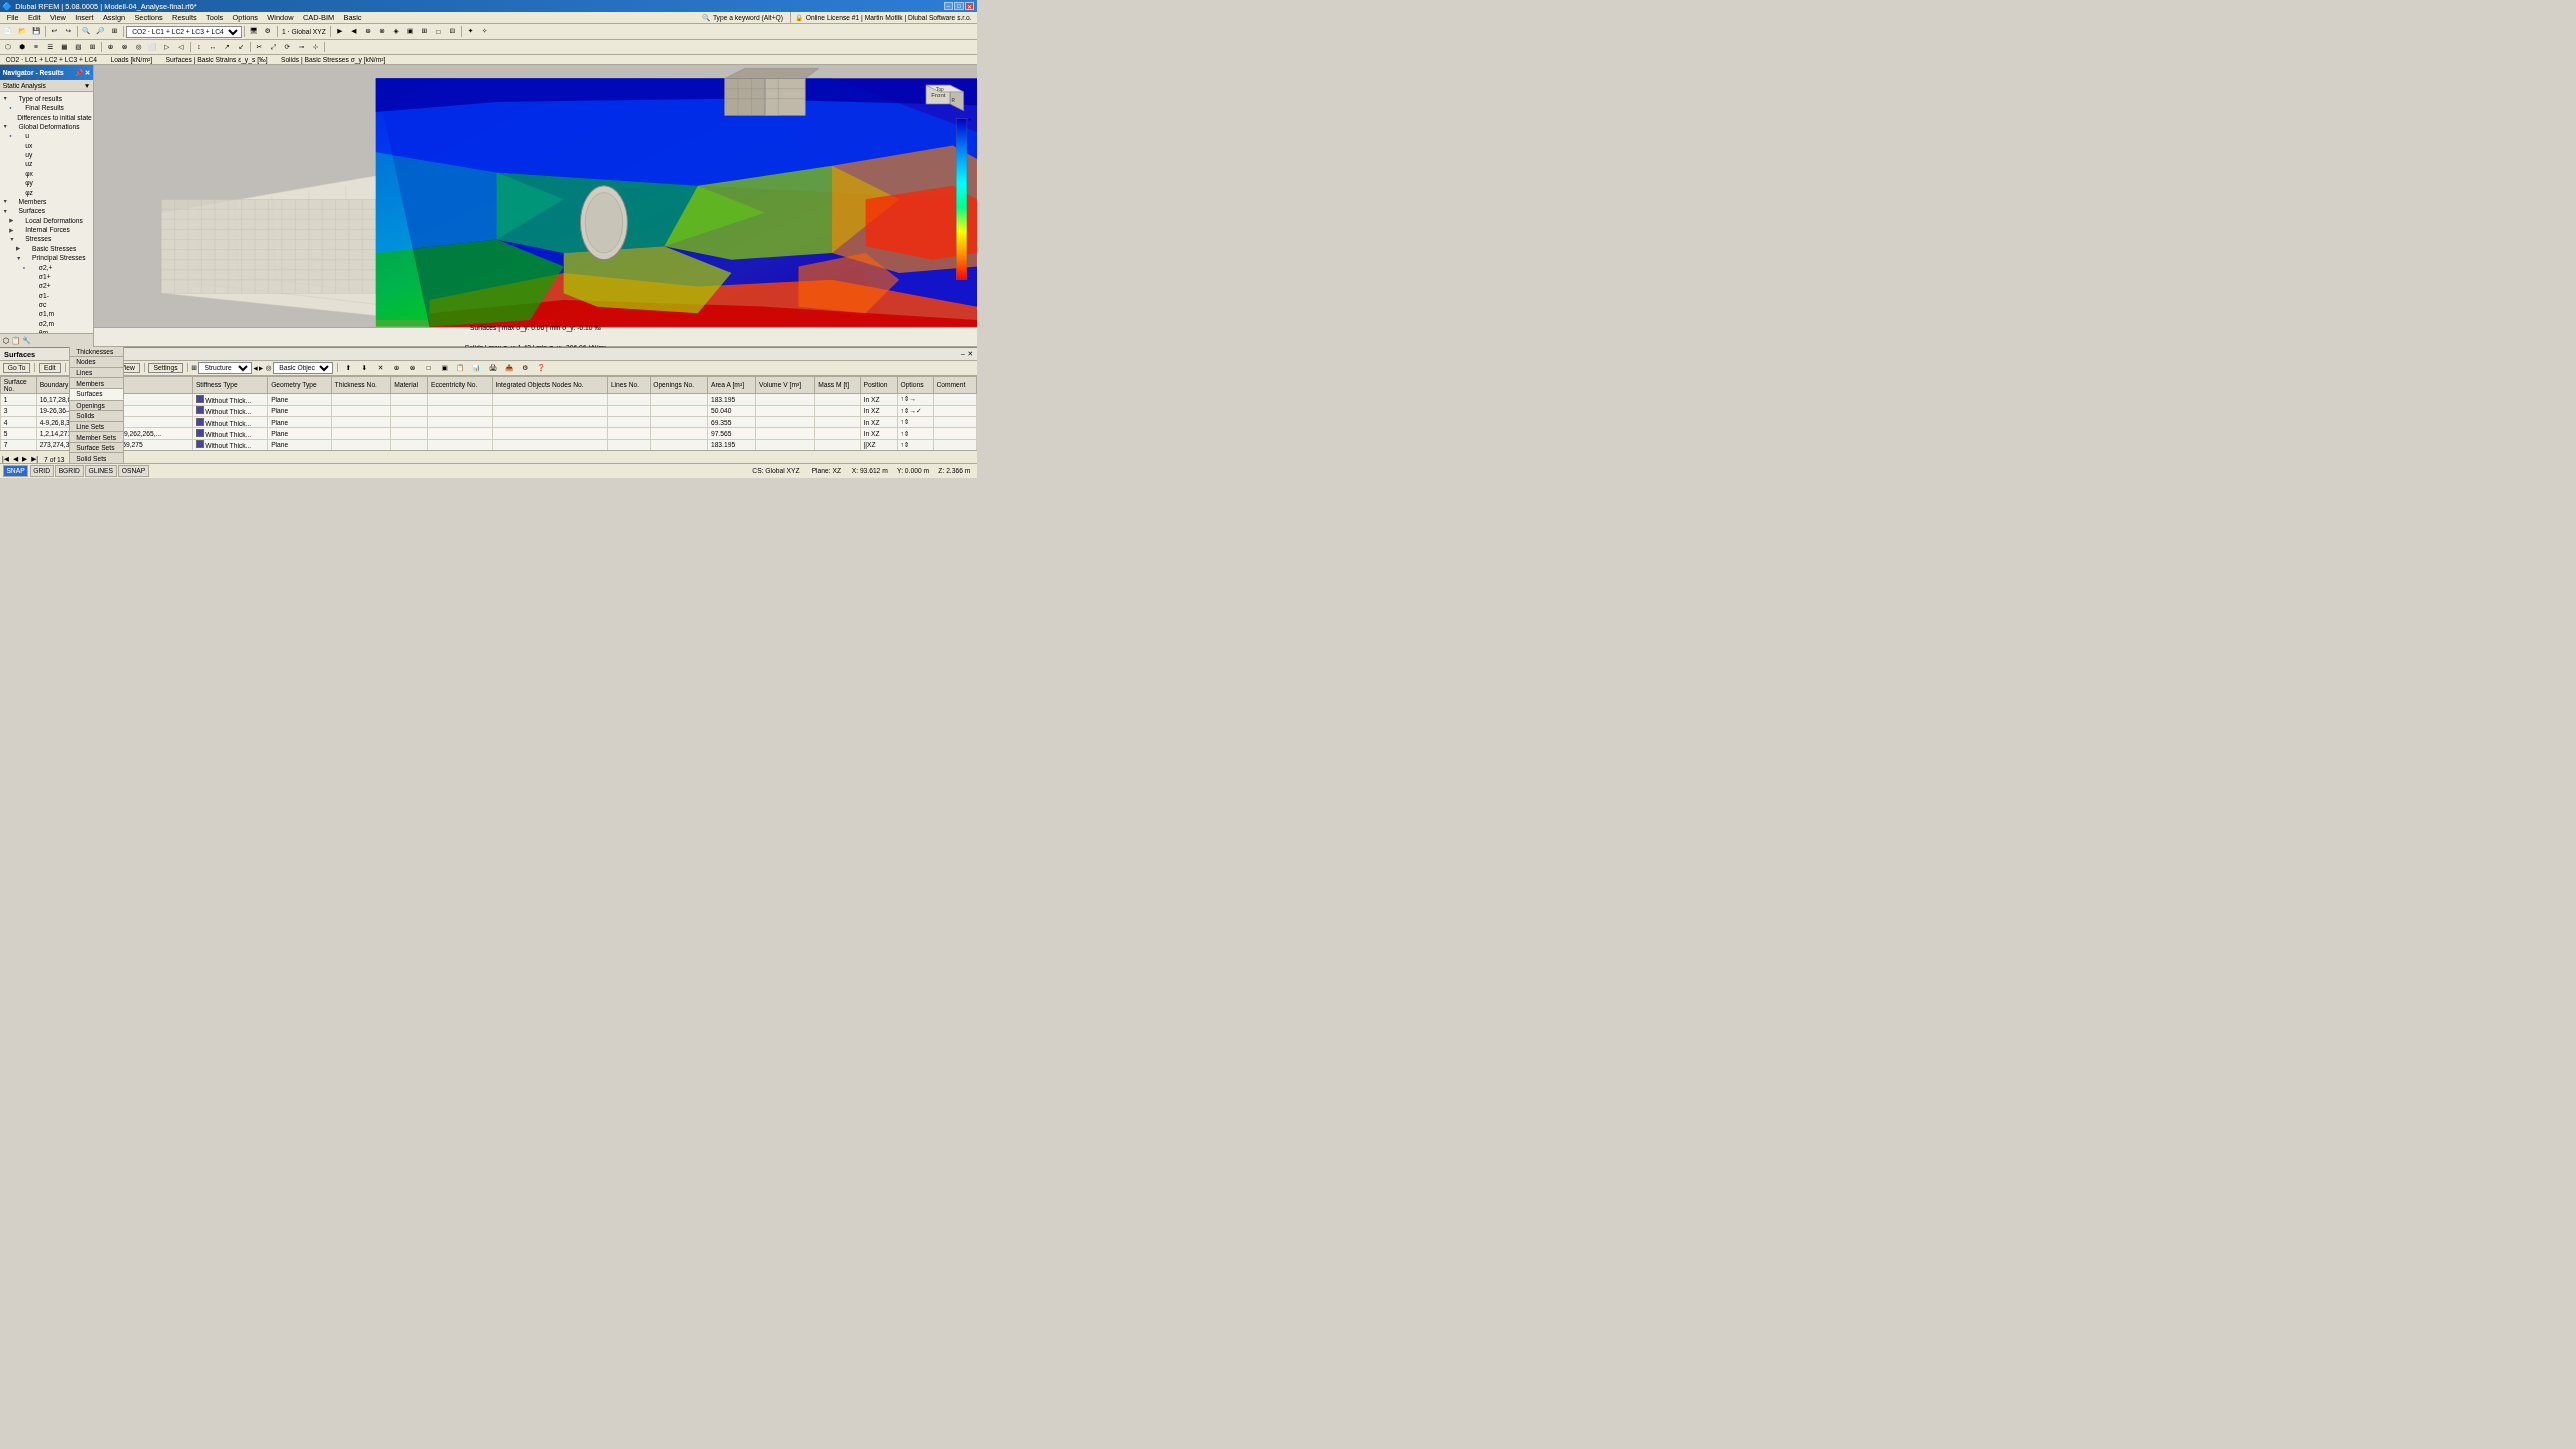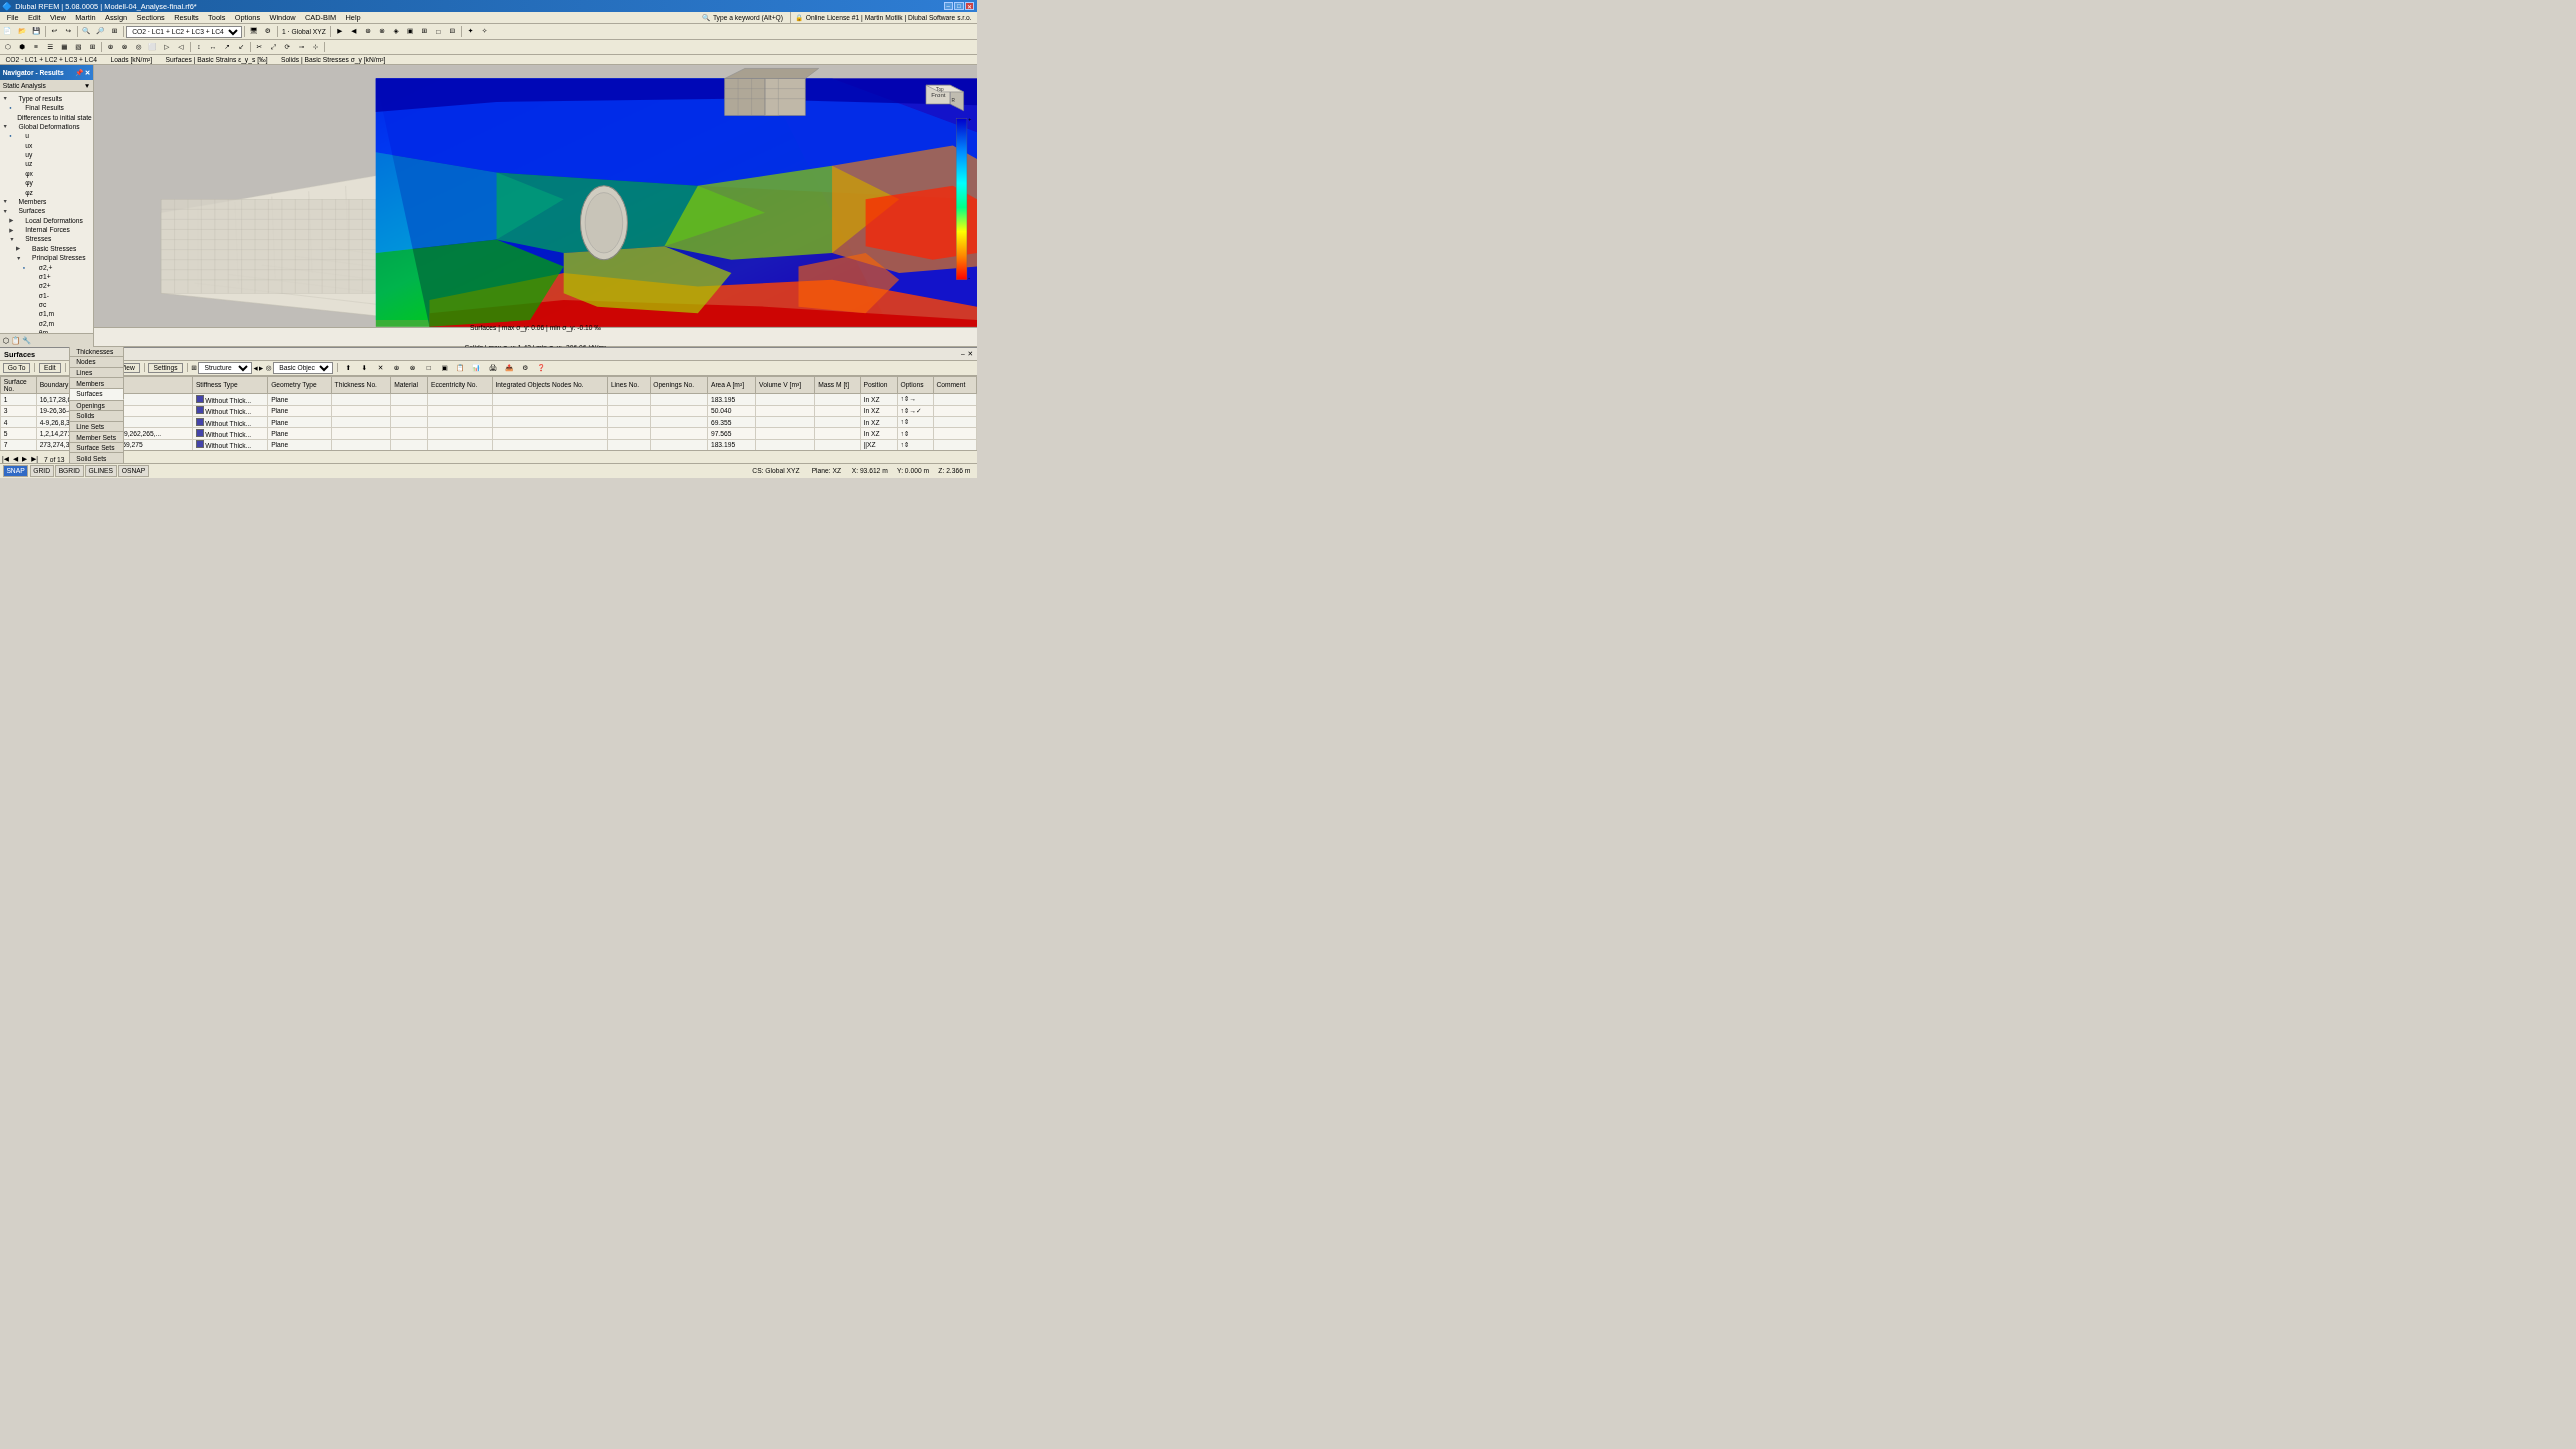--- a/index.html
+++ b/index.html
@@ -290,29 +290,29 @@
     <div class="win-btn">–</div>
     <div class="win-btn">□</div>
     <div class="win-btn" style="background:#cc4444;">✕</div>
   </div>
 </div>
 
 <div id="menu-bar">
   <span class="menu-item">File</span>
   <span class="menu-item">Edit</span>
   <span class="menu-item">View</span>
-  <span class="menu-item">Martin</span>
+  <span class="menu-item">Insert</span>
   <span class="menu-item">Assign</span>
   <span class="menu-item">Sections</span>
   <span class="menu-item">Results</span>
   <span class="menu-item">Tools</span>
   <span class="menu-item">Options</span>
   <span class="menu-item">Window</span>
   <span class="menu-item">CAD-BIM</span>
-  <span class="menu-item">Help</span>
+  <span class="menu-item">Basic</span>
   <div style="flex:1;"></div>
   <span style="font-size:6.7px; padding: 0 4px;">🔍 Type a keyword (Alt+Q)</span>
   <div class="tb-sep"></div>
   <span style="font-size:6.7px; padding: 0 2.7px;">🔒 Online License #1 | Martin Motlik | Dlubal Software s.r.o.</span>
 </div>
 
 <div class="toolbar-row" style="background:#ece9d8; border-bottom:0.7px solid #aca899; height:16px;">
 
   <div class="tb-btn" title="New">📄</div>
   <div class="tb-btn" title="Open">📂</div>

